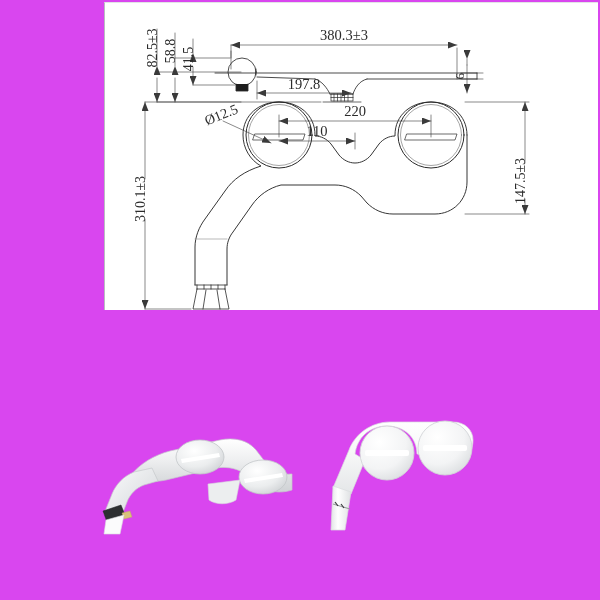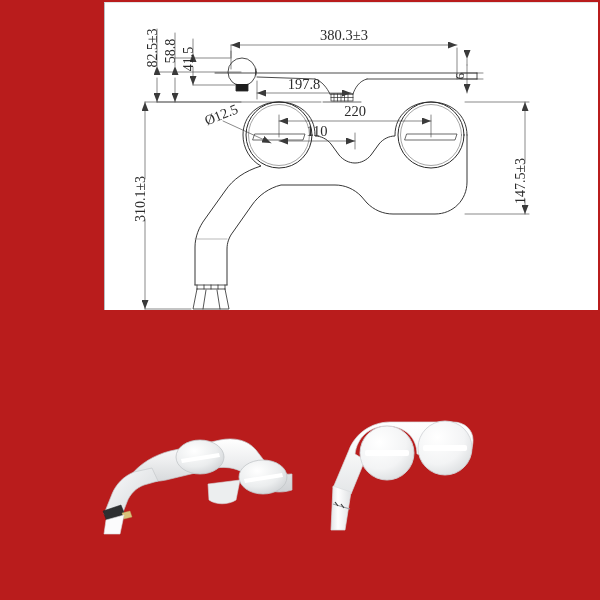--- a/index.html
+++ b/index.html
@@ -12,21 +12,21 @@
     height: 600px;
     position: relative;
     overflow: hidden;
     font-family: "Liberation Serif", serif;
   }
   #page {
     position: absolute;
     left: 0; top: 0;
     width: 600px;
     height: 600px;
-    background: #b91c1c;
+    background: #d946ef;
   }
   
   #drawing-frame {
     position: absolute;
     left: 104px;
     top: 2px;
     width: 494px;
     height: 308px;
     box-sizing: border-box;
     border-left: 1px solid #b9bdc2;

